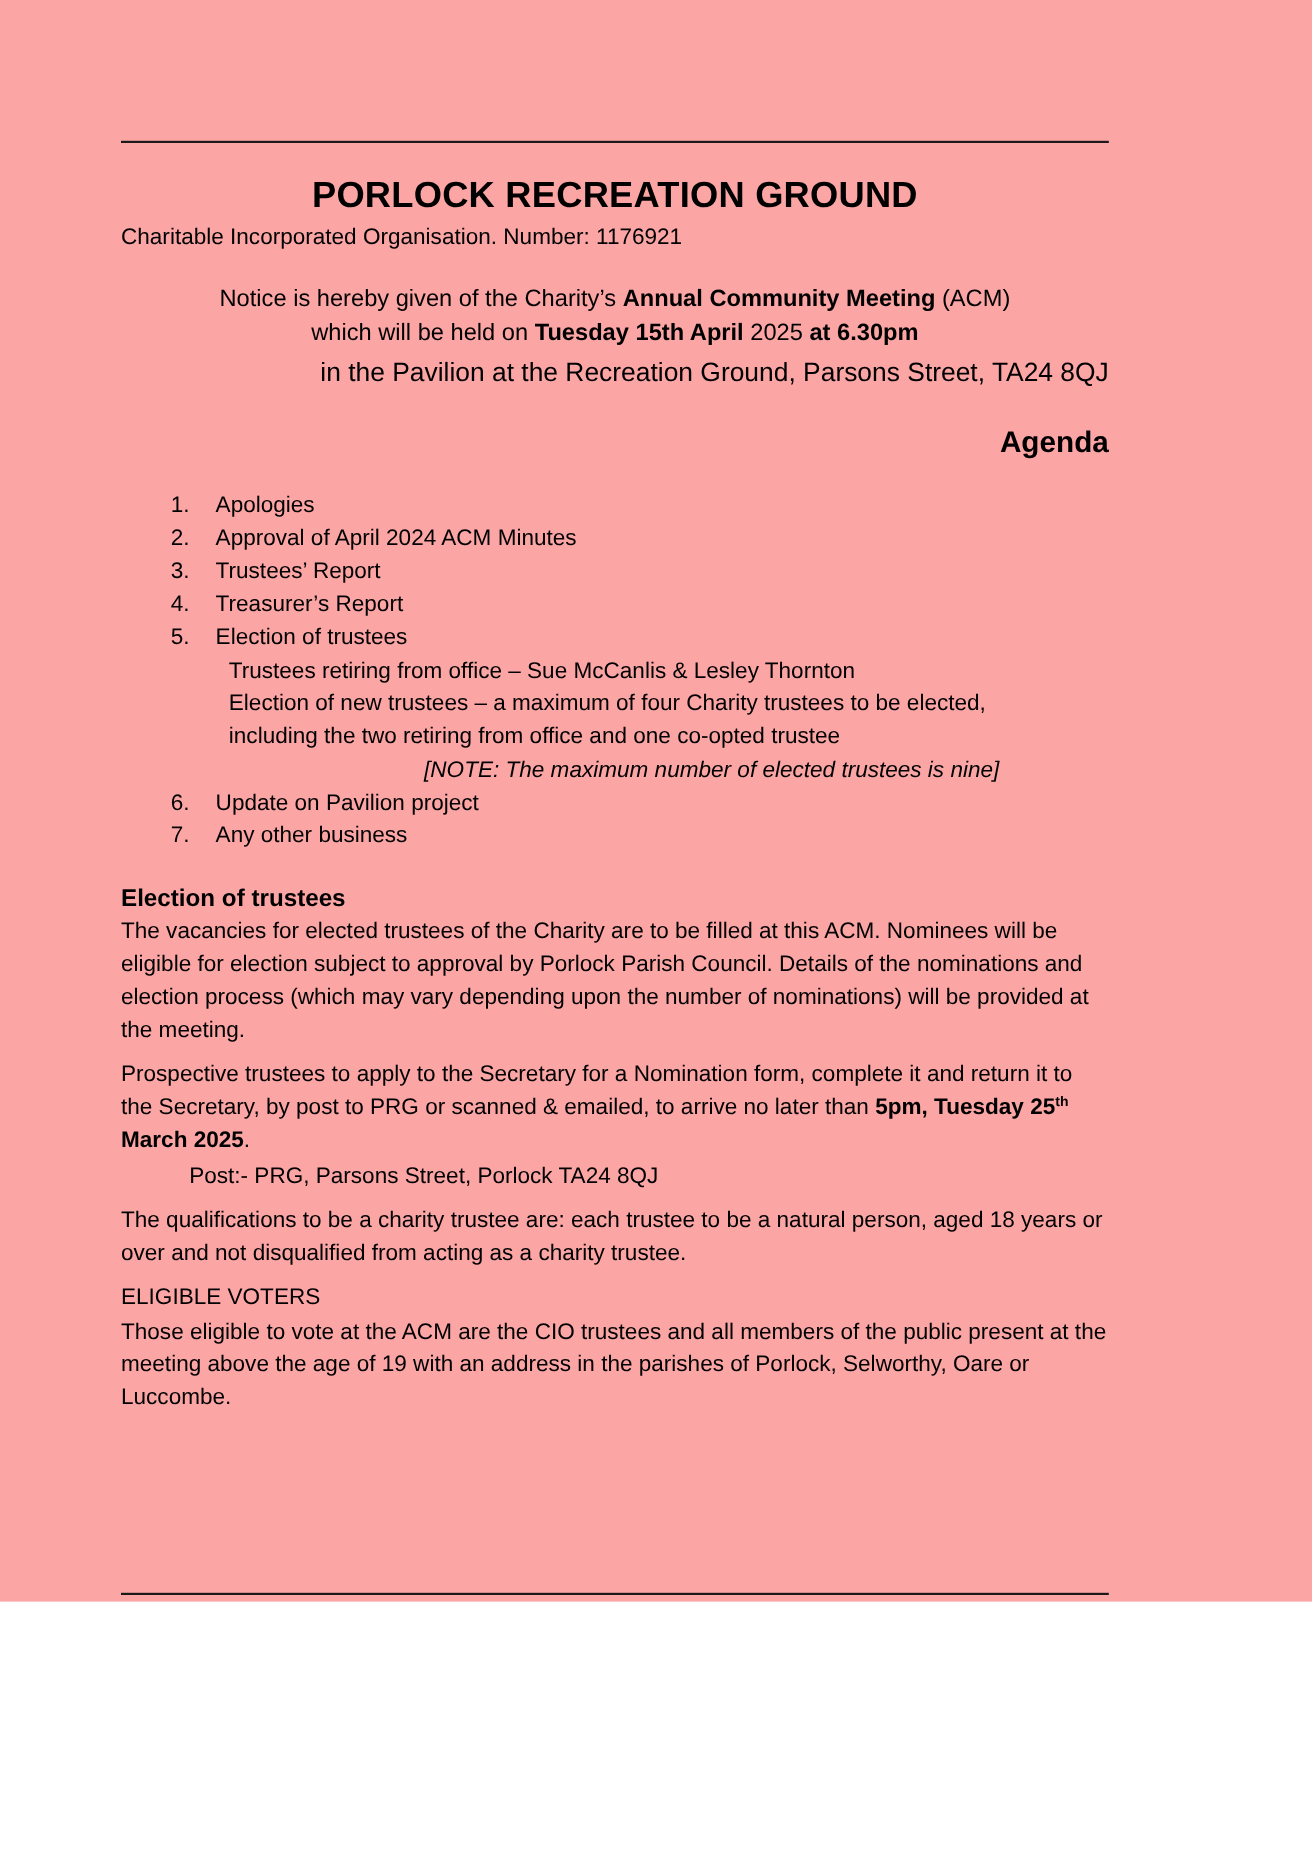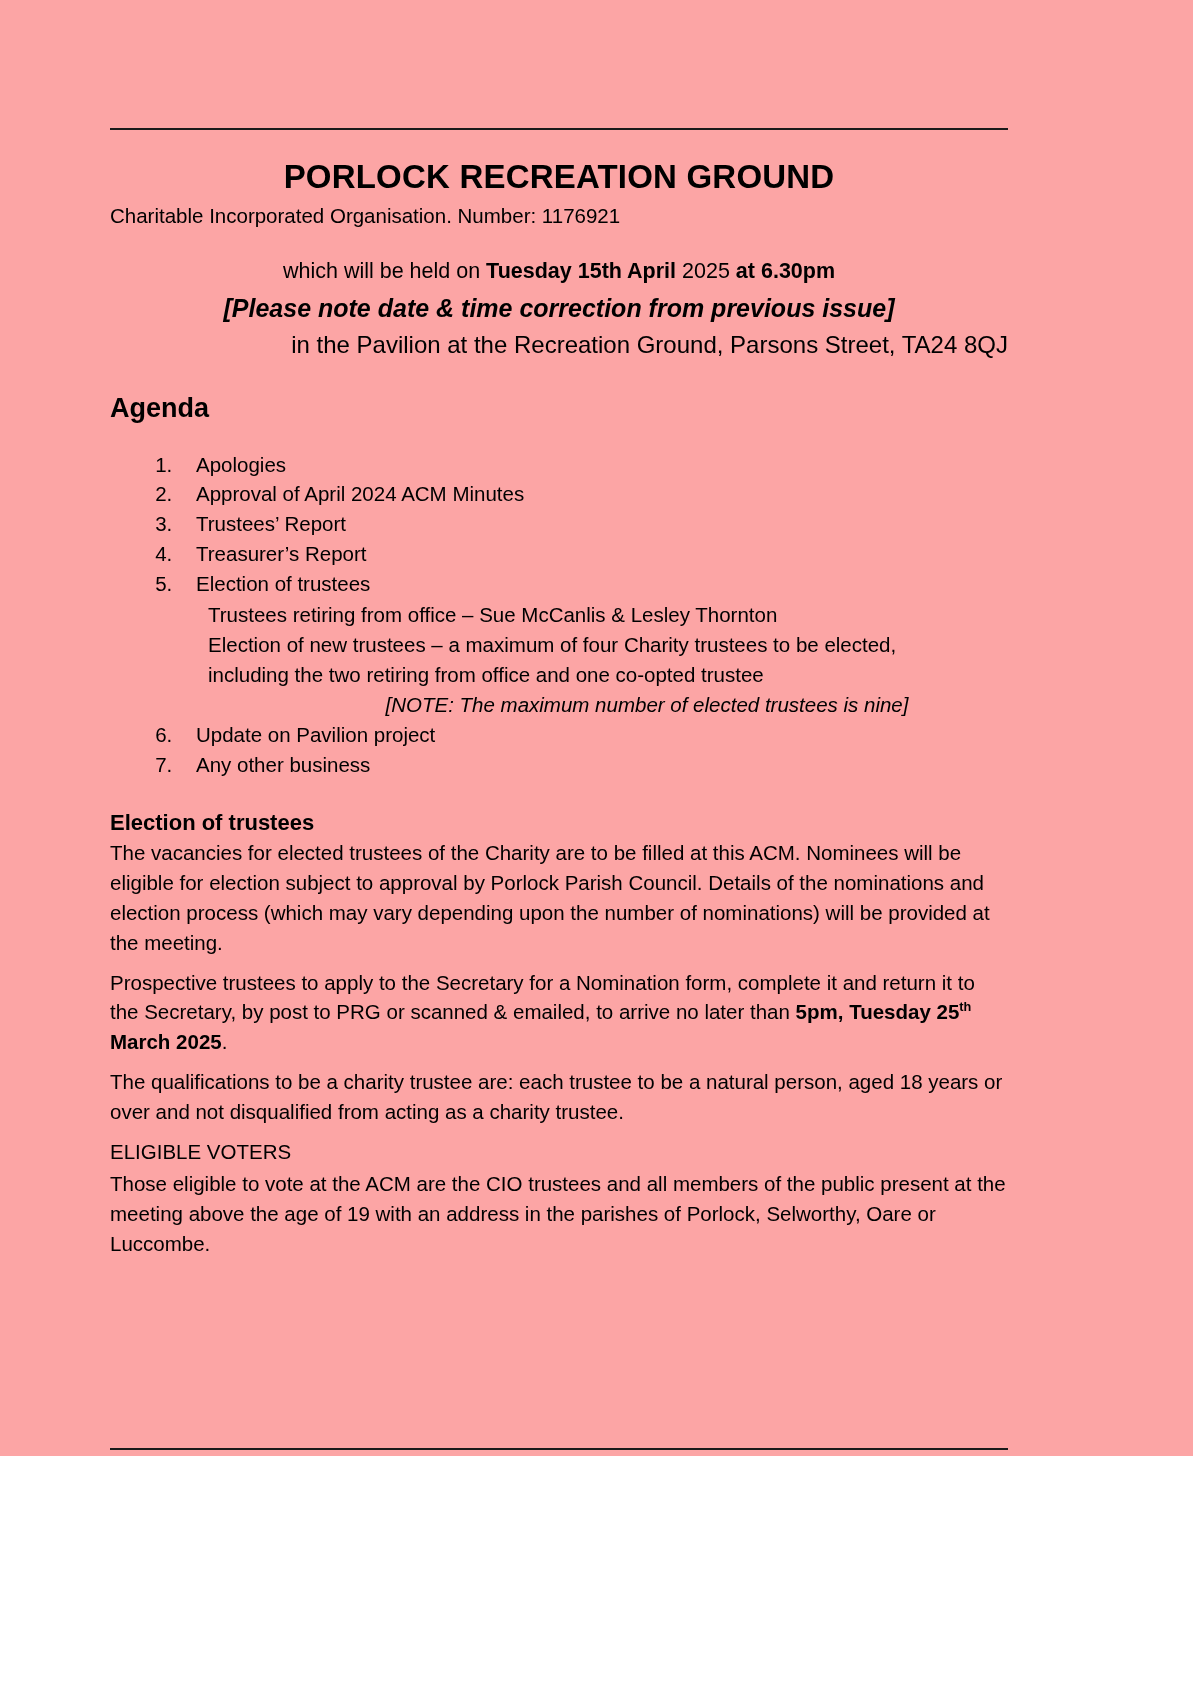--- a/index.html
+++ b/index.html
@@ -69,21 +69,21 @@
     font-style: italic;
     margin-top: 6px;
     line-height: 1.2;
   }
   .venue {
     text-align: right;
     font-size: 24px;
     margin-top: 8px;
   }
   h2.agenda-heading {
-    text-align: left;
+    text-align: right;
     font-size: 27px;
     font-weight: bold;
     margin: 34px 0 0 0;
   }
   ol.agenda {
     margin: 26px 0 0 0;
     padding-left: 68px;
     font-size: 20.5px;
     line-height: 1.46;
   }
@@ -132,24 +132,24 @@
 
   <div class="content">
 
     <div class="rule"></div>
 
     <h1 class="doc-title">PORLOCK RECREATION GROUND</h1>
 
     <div class="subtitle">Charitable Incorporated Organisation. Number: 1176921</div>
 
     <div class="notice">
+      <div><span>Notice is hereby given of the Charity’s </span><b>Annual Community Meeting</b><span> (ACM)</span></div>
       <div><span>which will be held on </span><b>Tuesday 15th April</b><span> 2025 </span><b>at 6.30pm</b></div>
     </div>
 
-    <div class="correction">[Please note date &amp; time correction from previous issue]</div>
 
     <div class="venue">in the Pavilion at the Recreation Ground, Parsons Street, TA24 8QJ</div>
 
     <h2 class="agenda-heading">Agenda</h2>
 
     <ol class="agenda">
       <li>Apologies</li>
       <li>Approval of April 2024 ACM Minutes</li>
       <li>Trustees’ Report</li>
       <li>Treasurer’s Report</li>
@@ -166,20 +166,21 @@
       <li>Any other business</li>
     </ol>
 
     <h3 class="section-heading">Election of trustees</h3>
 
     <p class="body-par">The vacancies for elected trustees of the Charity are to be filled at this ACM. Nominees will be eligible for election subject to approval by Porlock Parish Council. Details of the nominations and election process (which may vary depending upon the number of nominations) will be provided at the meeting.</p>
 
     <p class="body-par spaced"><span>Prospective trustees to apply to the Secretary for a Nomination form, complete it and return it to the Secretary, by post to PRG or scanned &amp; emailed, to arrive no later than </span><b><span>5pm, Tuesday 25</span><sup>th</sup><span> March 2025</span></b><span>.</span></p>
 
     <div class="contact-lines">
+      <div>Post:- PRG, Parsons Street, Porlock TA24 8QJ</div>
     </div>
 
     <p class="body-par spaced">The qualifications to be a charity trustee are: each trustee to be a natural person, aged 18 years or over and not disqualified from acting as a charity trustee.</p>
 
     <p class="body-par spaced">ELIGIBLE VOTERS</p>
 
     <p class="body-par">Those eligible to vote at the ACM are the CIO trustees and all members of the public present at the meeting above the age of 19 with an address in the parishes of Porlock, Selworthy, Oare or Luccombe.</p>
 
   </div>
 

